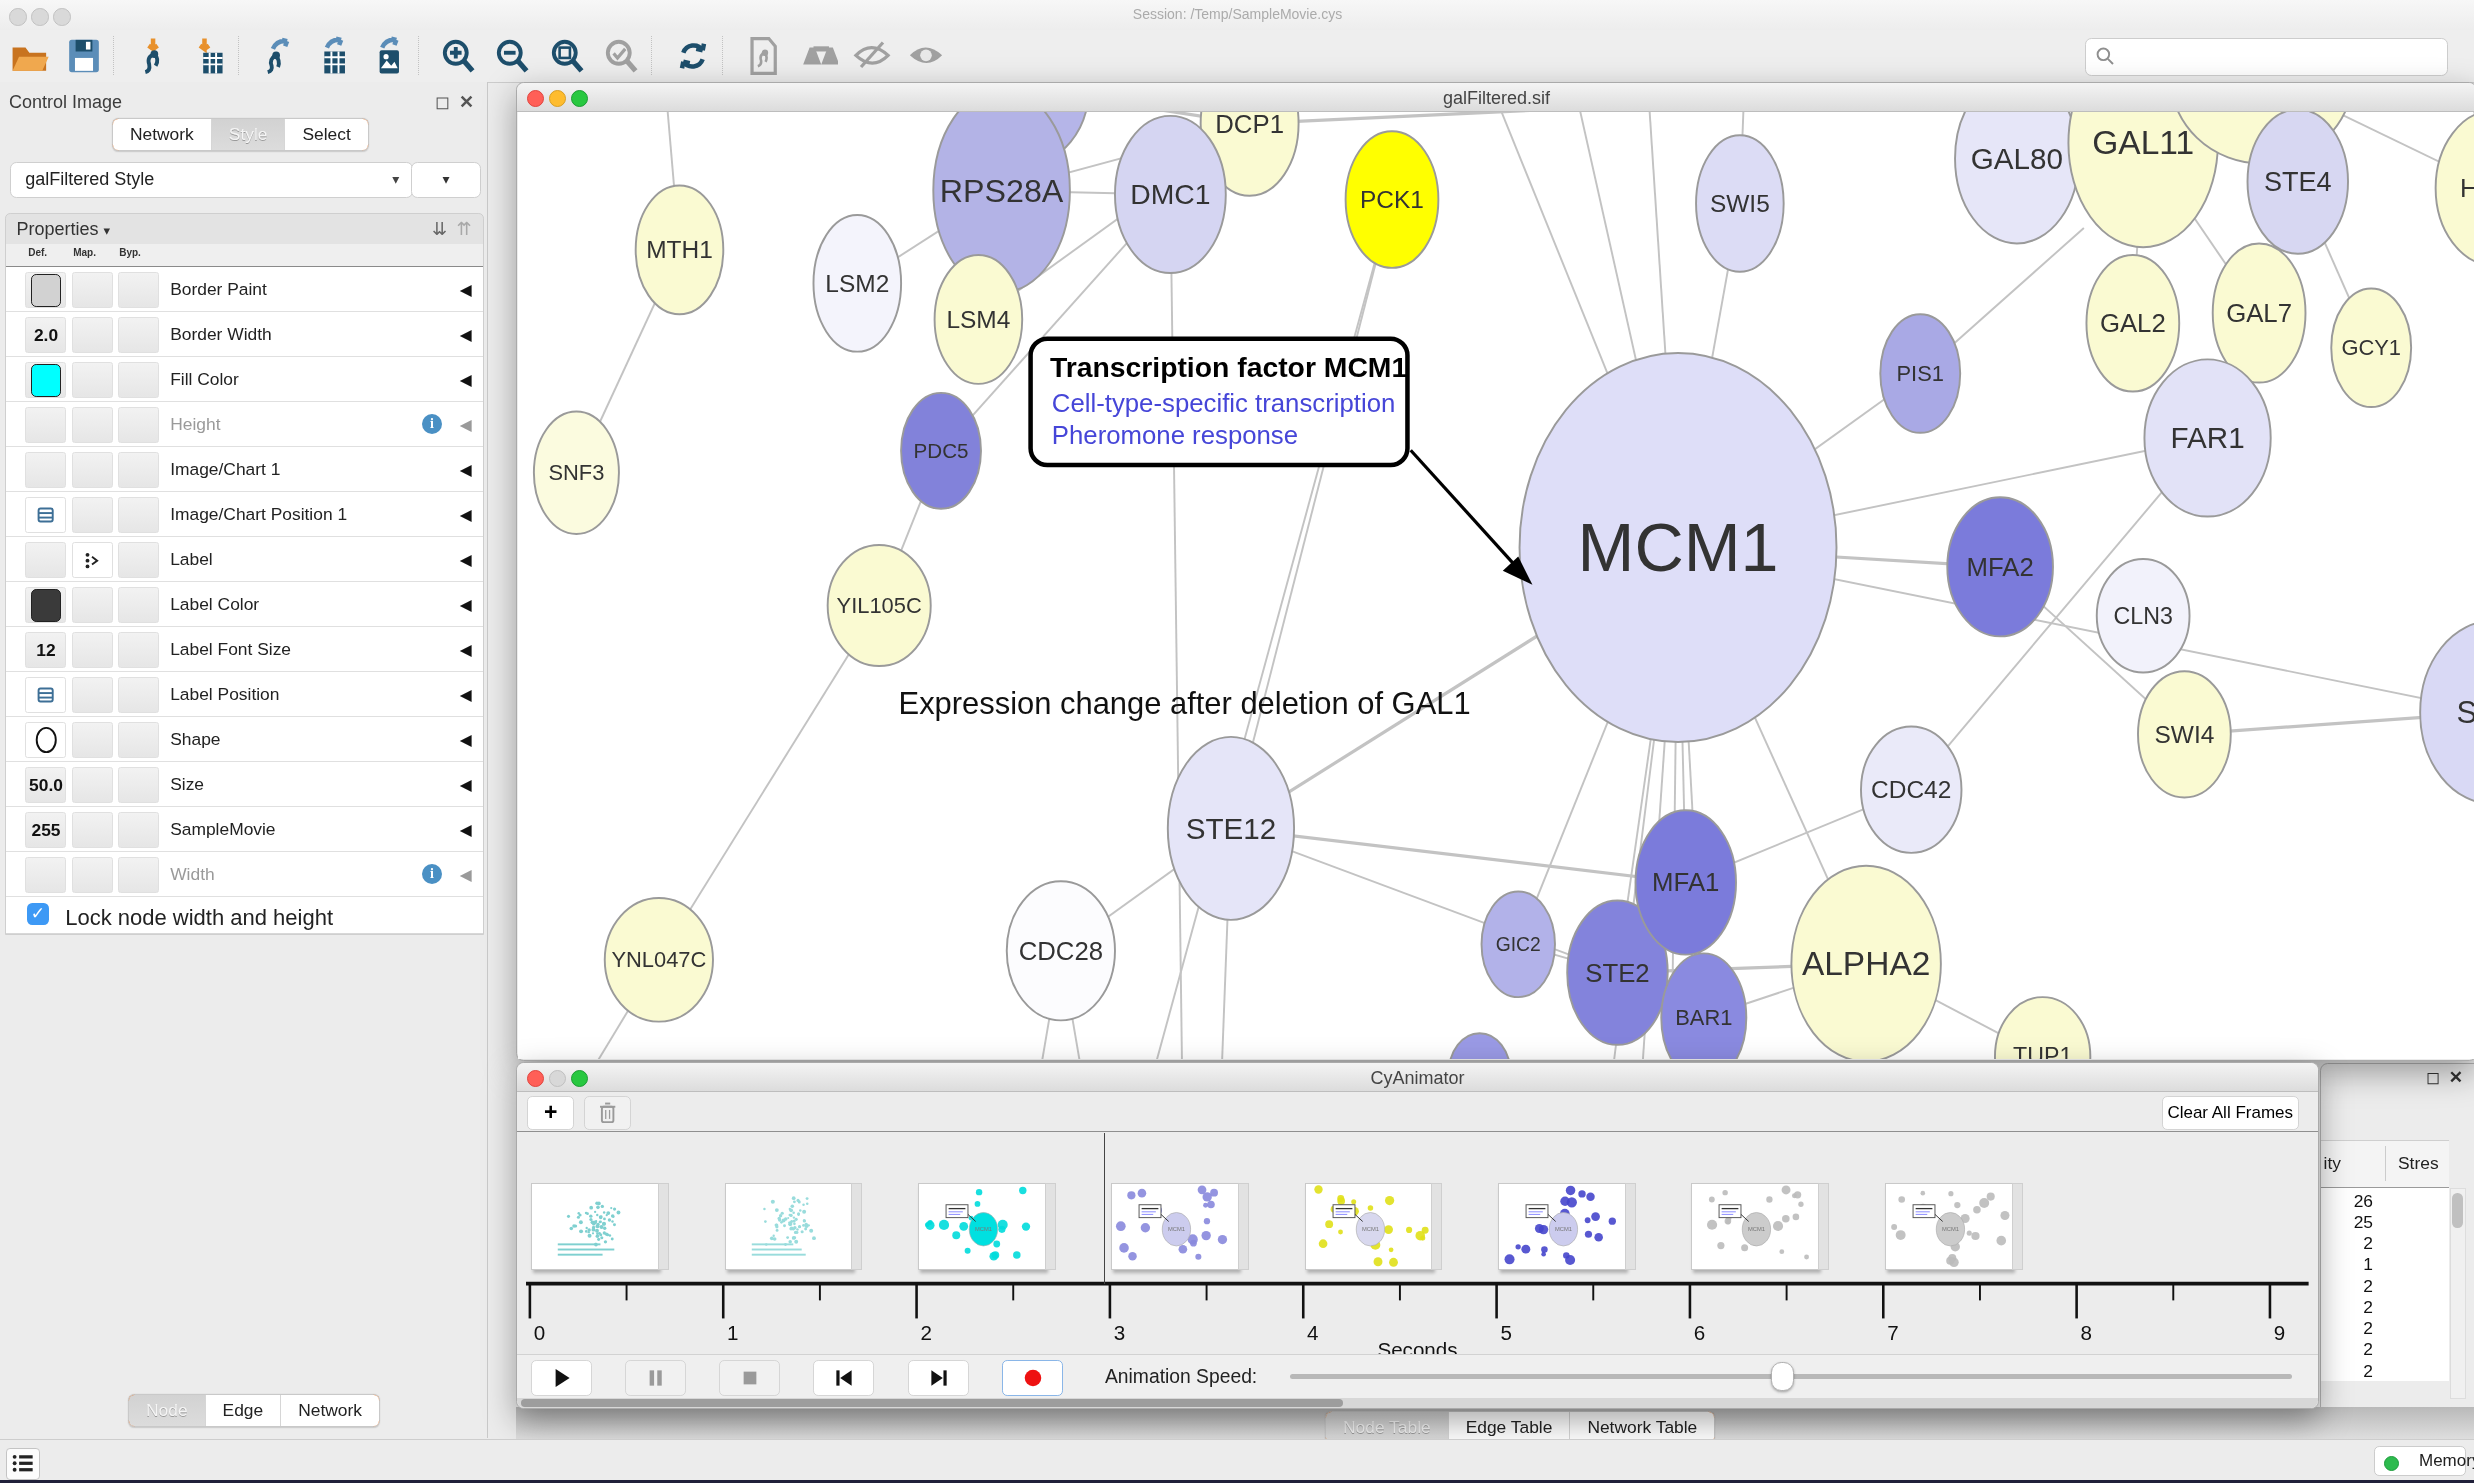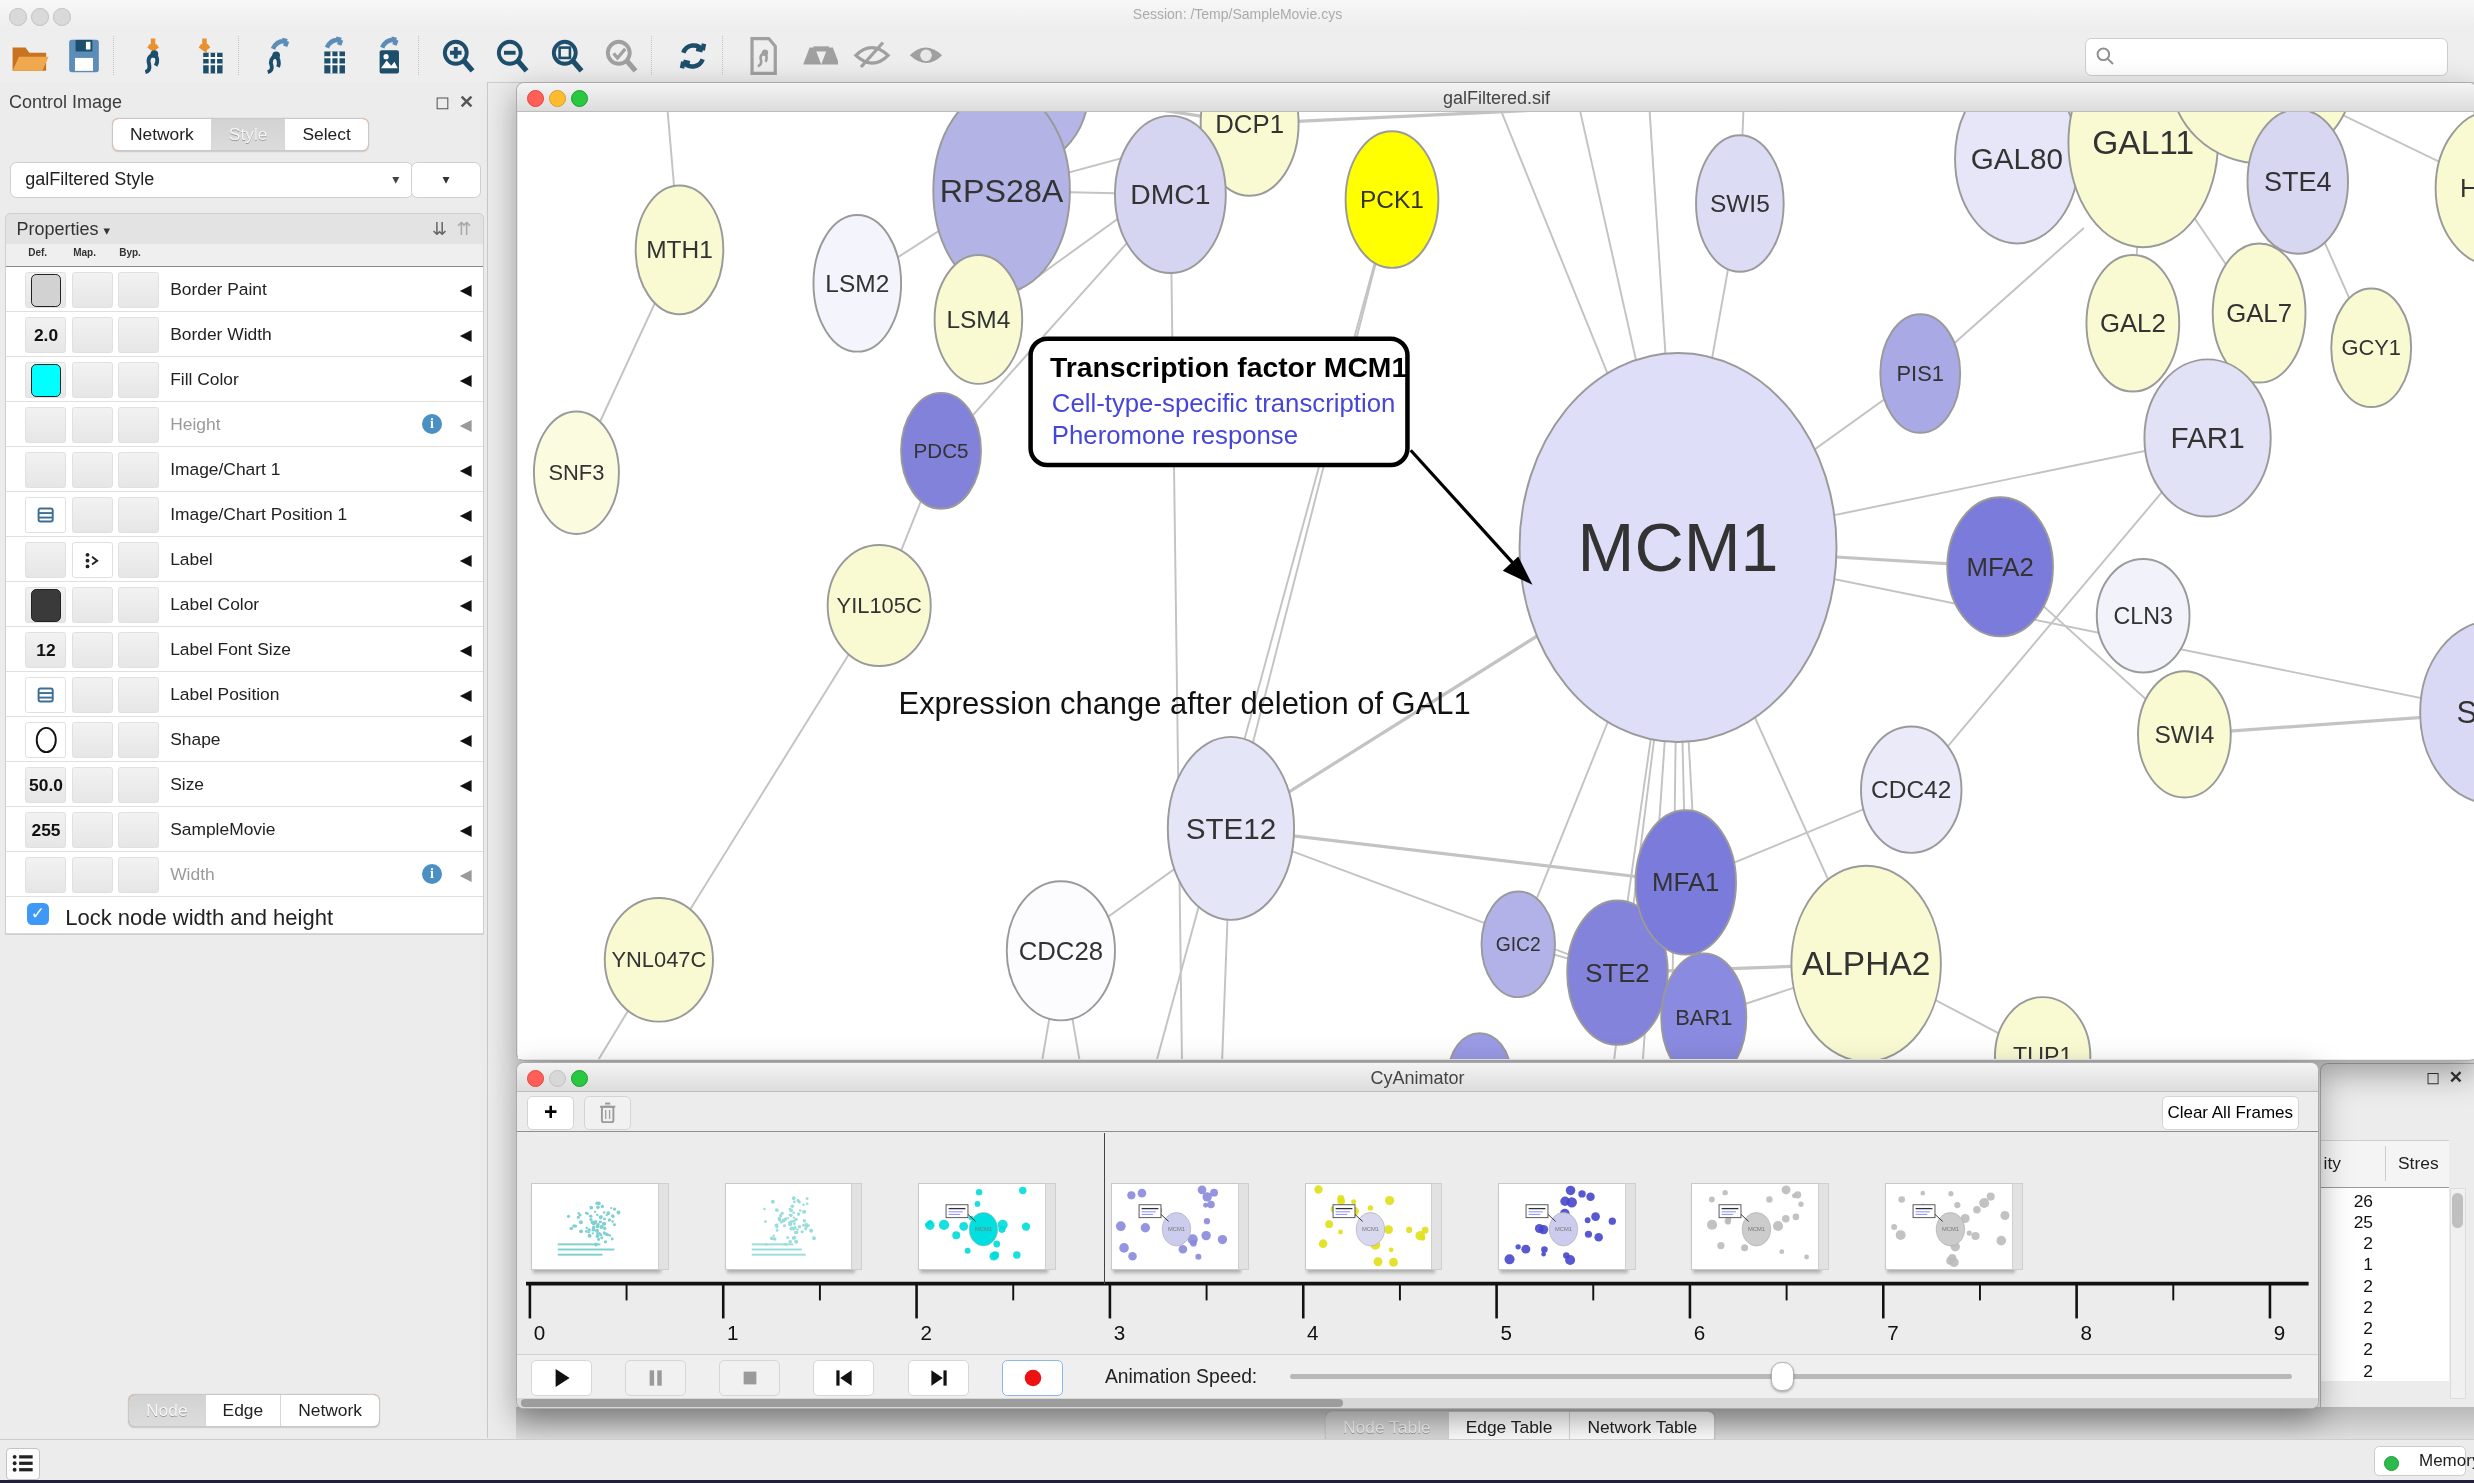--- a/index.html
+++ b/index.html
@@ -980,21 +980,21 @@
         <text x="1826" y="92" font-size="32" fill="#111">6</text>
         <line x1="1970" y1="4" x2="1970" y2="30" stroke="#111" stroke-width="3"></line>
         <line x1="2120" y1="4" x2="2120" y2="58" stroke="#111" stroke-width="4"></line>
         <text x="2126" y="92" font-size="32" fill="#111">7</text>
         <line x1="2270" y1="4" x2="2270" y2="30" stroke="#111" stroke-width="3"></line>
         <line x1="2420" y1="4" x2="2420" y2="58" stroke="#111" stroke-width="4"></line>
         <text x="2426" y="92" font-size="32" fill="#111">8</text>
         <line x1="2570" y1="4" x2="2570" y2="30" stroke="#111" stroke-width="3"></line>
         <line x1="2720" y1="4" x2="2720" y2="58" stroke="#111" stroke-width="4"></line>
         <text x="2726" y="92" font-size="32" fill="#111">9</text>
-      </svg></div>
+      </svg><div style="position: absolute; left: 0px; right: 0px; top: 57px; text-align: center; font-size: 20.6px; color: rgb(17, 17, 17);">Seconds</div></div>
   <div id="cy-controls">
       <div class="pb-btn" style="left: 14px;">
         <svg width="28" height="26" viewBox="0 0 44 40">
           <polygon points="12,6 34,20 12,34" fill="#111"></polygon>
         </svg>
       </div>
       <div class="pb-btn" style="left: 108px; background: rgb(241, 241, 241);">
         <svg width="28" height="26" viewBox="0 0 44 40">
           <rect x="12" y="8" width="7" height="24" fill="#9a9a9a"></rect>
           <rect x="24" y="8" width="7" height="24" fill="#9a9a9a"></rect>

